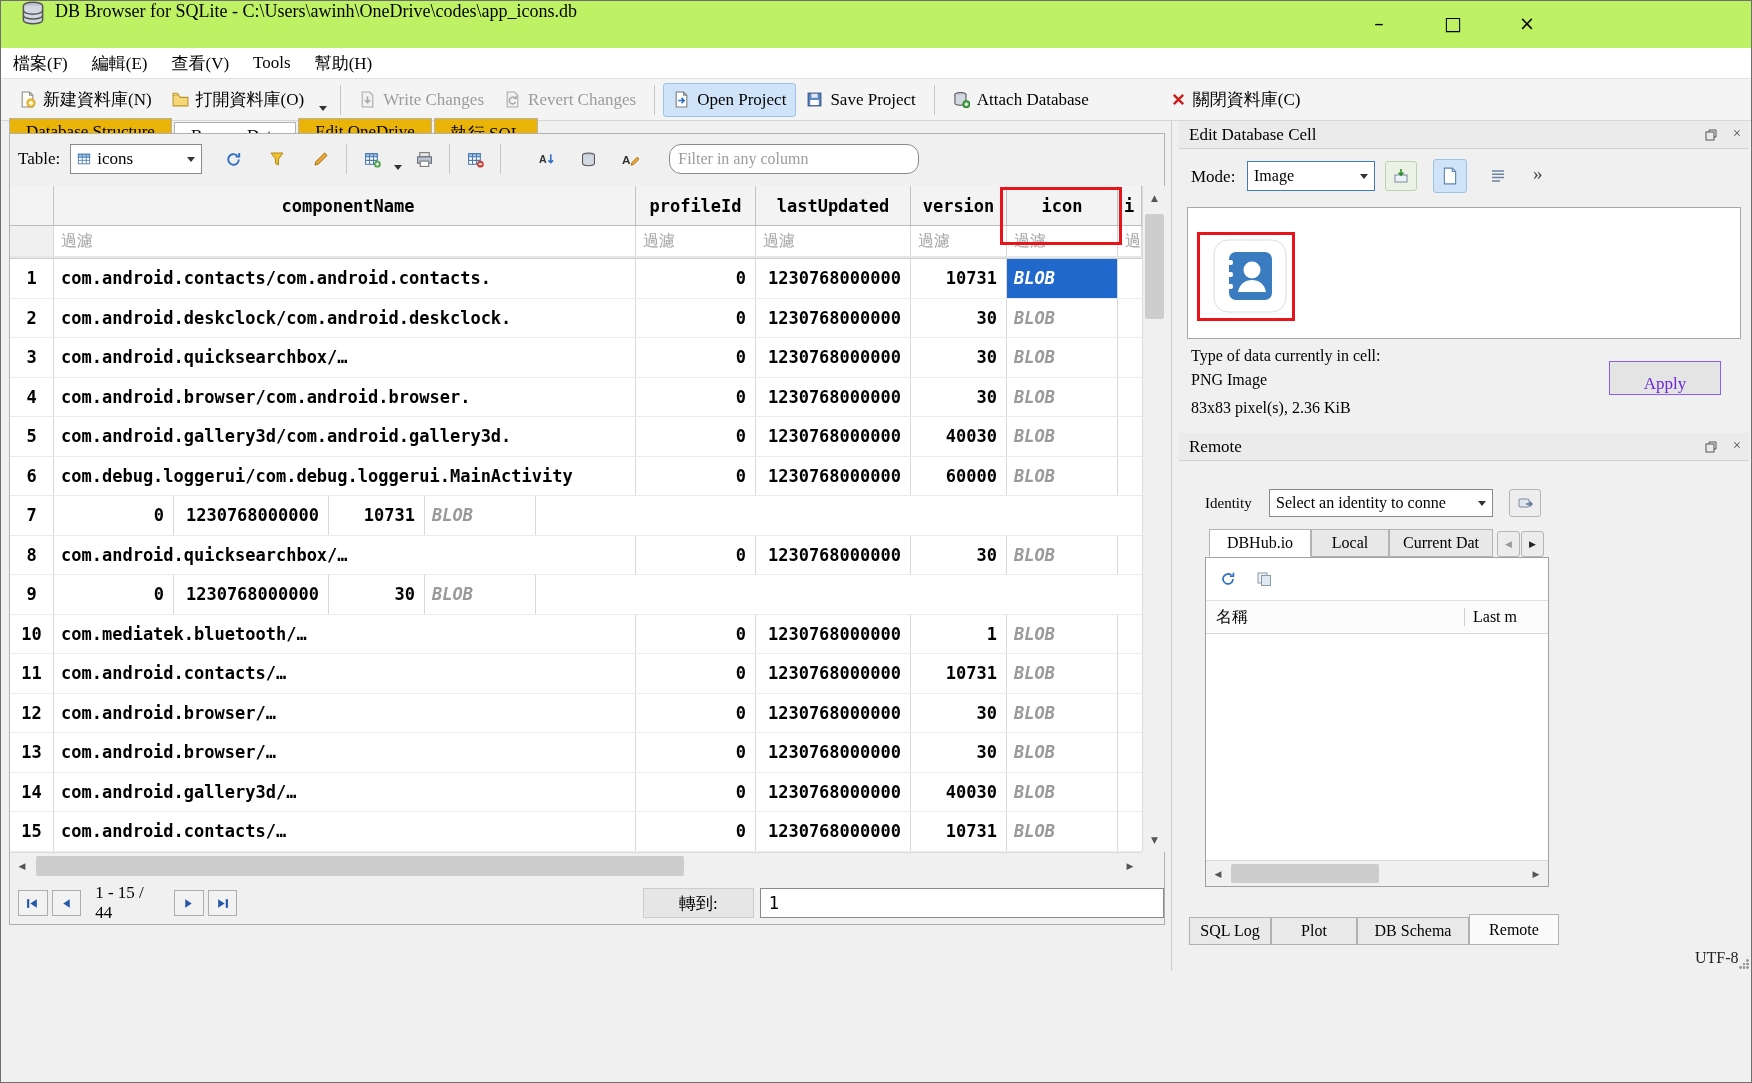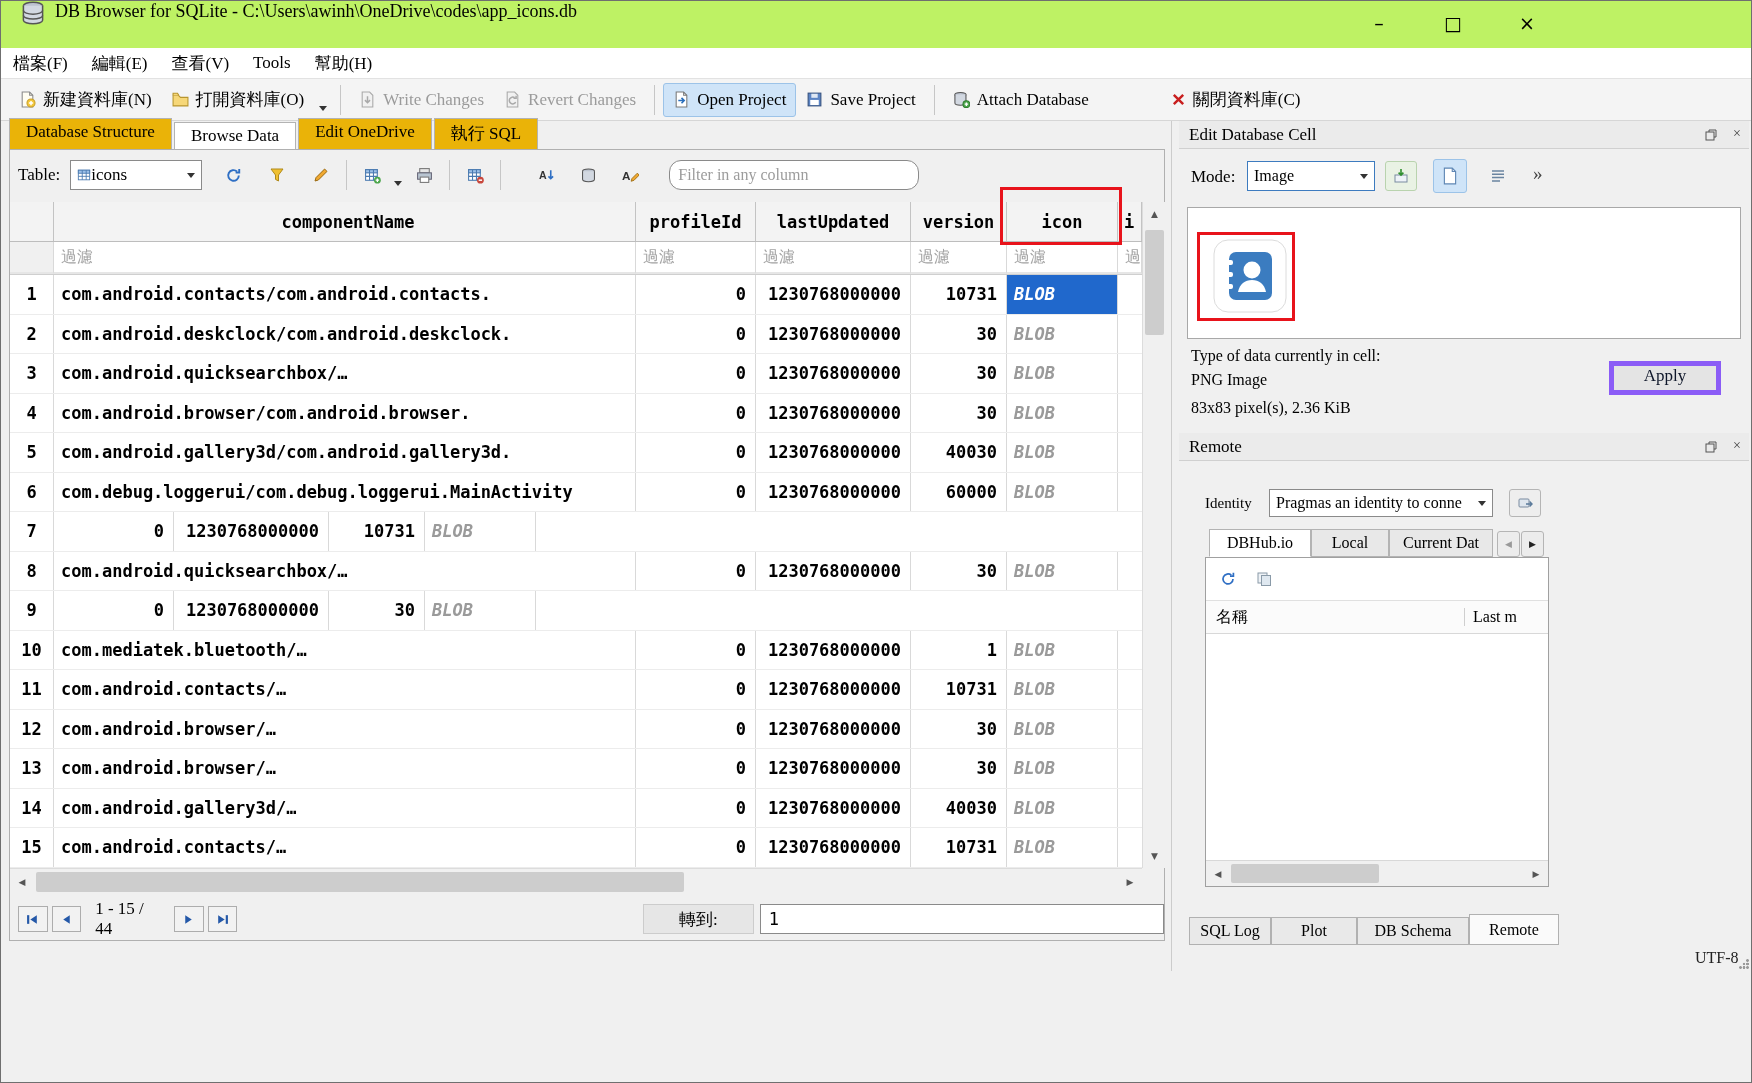--- a/index.html
+++ b/index.html
@@ -23,24 +23,24 @@
   .tsep{width:1px;height:30px;background:#c6c6c6;margin:0 8px}
   .tcaret{width:18px;height:34px;display:flex;align-items:flex-end;justify-content:center;padding-bottom:6px}
   .car{width:0;height:0;border-left:4px solid transparent;border-right:4px solid transparent;border-top:5px solid #333}
 
   
   .mtabs{position:absolute;left:8px;top:121px;display:flex;align-items:flex-end;height:28px;font-size:17px}
   .mtab{padding:3px 16px 4px;border:1px solid #b3b3b3;background:#eab308;margin-right:2px;height:32px}
   .mtab.active{background:#fff;border-bottom:1px solid #fff;height:28px;font-weight:normal}
 
   
-  .leftpane{position:absolute;left:8px;top:148px;width:1156px;height:792px;border:1px solid #b0b0b0;background:#f0f0f0}
+  .leftpane{position:absolute;left:8px;top:132px;width:1156px;height:792px;border:1px solid #b0b0b0;background:#f0f0f0}
   .btoolbar{position:absolute;left:0;top:0;width:100%;height:50px;display:flex;align-items:center;font-size:17px;padding-left:8px}
   .ibtn{width:34px;height:32px;display:flex;align-items:center;justify-content:center;border:1px solid transparent;border-radius:3px}
-  .combo{display:flex;align-items:center;background:#fff;border:1px solid #8a8a8a;height:30px;padding:0 6px;}
+  .combo{display:flex;align-items:center;background:#fff;border:1px solid #8a8a8a;height:30px;padding:0 6px;gap:6px}
   .combo .sp{flex:1}
   .filterin{height:30px;border:1px solid #8a8a8a;background:#fff;font-family:"Liberation Serif","DejaVu Serif",serif;font-size:16px;padding:0 8px;color:#333}
   .filterin::placeholder{color:#9c9c9c}
 
   
   .grid{position:absolute;left:0;top:52px;width:1132px;background:#fff}
   .gc{border-right:1px solid #d9d9d9;overflow:hidden;white-space:nowrap;font-family:"DejaVu Sans Mono",monospace;font-weight:bold;font-size:17px;display:flex;align-items:center}
   .c-num{width:44px;justify-content:center}
   .c-name{width:582px;padding-left:7px}
   .c-profile{width:120px}
@@ -73,21 +73,21 @@
   .gotoin{width:410px;height:30px;border:1px solid #8a8a8a;font-size:17px;padding:0 8px;font-family:"DejaVu Sans Mono",monospace}
 
   
   .rightpane{position:absolute;left:1176px;top:120px;width:574px;height:962px;background:#f0f0f0}
   .splitline{position:absolute;left:1170px;top:120px;width:1px;height:850px;background:#cccccc}
   .dockh{position:absolute;left:2px;width:570px;height:28px;background:#ebebeb;border-bottom:1px solid #d0d0d0;display:flex;align-items:center;padding-left:10px;font-size:17px}
   .dock-ic{position:absolute;top:6px;width:20px;height:16px;display:flex;align-items:center;justify-content:center;font-size:14px;color:#444}
   .sbtn{display:flex;align-items:center;justify-content:center;border:1px solid transparent;border-radius:3px}
   .sbtn.hl2{background:#cfe4f8;border-color:#9cc3e8}
   .preview{position:absolute;left:10px;top:86px;width:554px;height:132px;background:#fff;border:1px solid #a8a8a8}
-  .applybtn{position:absolute;left:432px;top:240px;width:112px;height:34px;background:#e4e4e4;border:5px solid #8b5cf6;color:#0f172a;display:flex;align-items:flex-start;justify-content:center;font-size:17px}
+  .applybtn{position:absolute;left:432px;top:240px;width:112px;height:34px;background:#e4e4e4;border:1px solid #8b5cf6;color:#6d28d9;display:flex;align-items:flex-end;justify-content:center;font-size:17px}
   .rtxt{position:absolute;font-size:16px}
   .rtab{height:28px;display:flex;align-items:center;justify-content:center;border:1px solid #b3b3b3;background:#e8e8e8;font-size:16px;position:absolute;top:0}
   .rtab.active{background:#fff;border-bottom-color:#fff;z-index:2}
   .rbox{position:absolute;left:28px;top:436px;width:344px;height:330px;background:#fff;border:1px solid #a0a0a0}
   .rhead{position:absolute;left:0;top:42px;width:100%;height:34px;background:#fbfbfb;border-top:1px solid #e0e0e0;border-bottom:1px solid #d8d8d8;display:flex;align-items:center;font-size:16px}
   .rhsb{position:absolute;left:0;bottom:0;width:100%;height:26px;background:#f0f0f0;border-top:1px solid #d8d8d8}
   .dtab{position:absolute;top:796px;height:28px;border:1px solid #b1b1b1;background:#e9e9e9;display:flex;align-items:center;justify-content:center;font-size:16px}
   .dtab.active{background:#fafafa;height:31px;top:793px;z-index:2}
 
   
@@ -566,21 +566,21 @@
     <div class="dock-ic" style="left:524px;top:318px">
         <svg width="12" height="12" viewBox="0 0 12 12">
           <rect x="1" y="3" width="8" height="8" fill="none" stroke="#555"></rect>
           <path d="M4 3V1h7v7h-2" fill="none" stroke="#555"></path>
         </svg>
       </div>
     <div class="dock-ic" style="left:550px;top:317px">×</div>
 
     <div class="rtxt" style="left:28px;top:374px;font-size:15px">Identity</div>
     <div class="combo" style="position:absolute;left:92px;top:368px;width:224px;height:28px">
-      <span style="overflow:hidden;white-space:nowrap">Pragmas an identity to conne</span>
+      <span style="overflow:hidden;white-space:nowrap">Select an identity to conne</span>
         <span class="sp"></span>
         <span class="car"></span>
     </div>
     <div class="sbtn" style="position:absolute;left:332px;top:368px;width:32px;height:28px;border-color:#b5b5b5;background:#eee">
         <svg width="16" height="16" viewBox="0 0 16 16">
           <rect x="2" y="4" width="10" height="8" rx="1" fill="#dfe6ee" stroke="#7a8ba0"></rect>
           <path d="M9 9h6M12.6 6.6L15 9l-2.4 2.4" fill="none" stroke="#5a7a9a" stroke-width="1.4"></path>
         </svg>
       </div>
 

